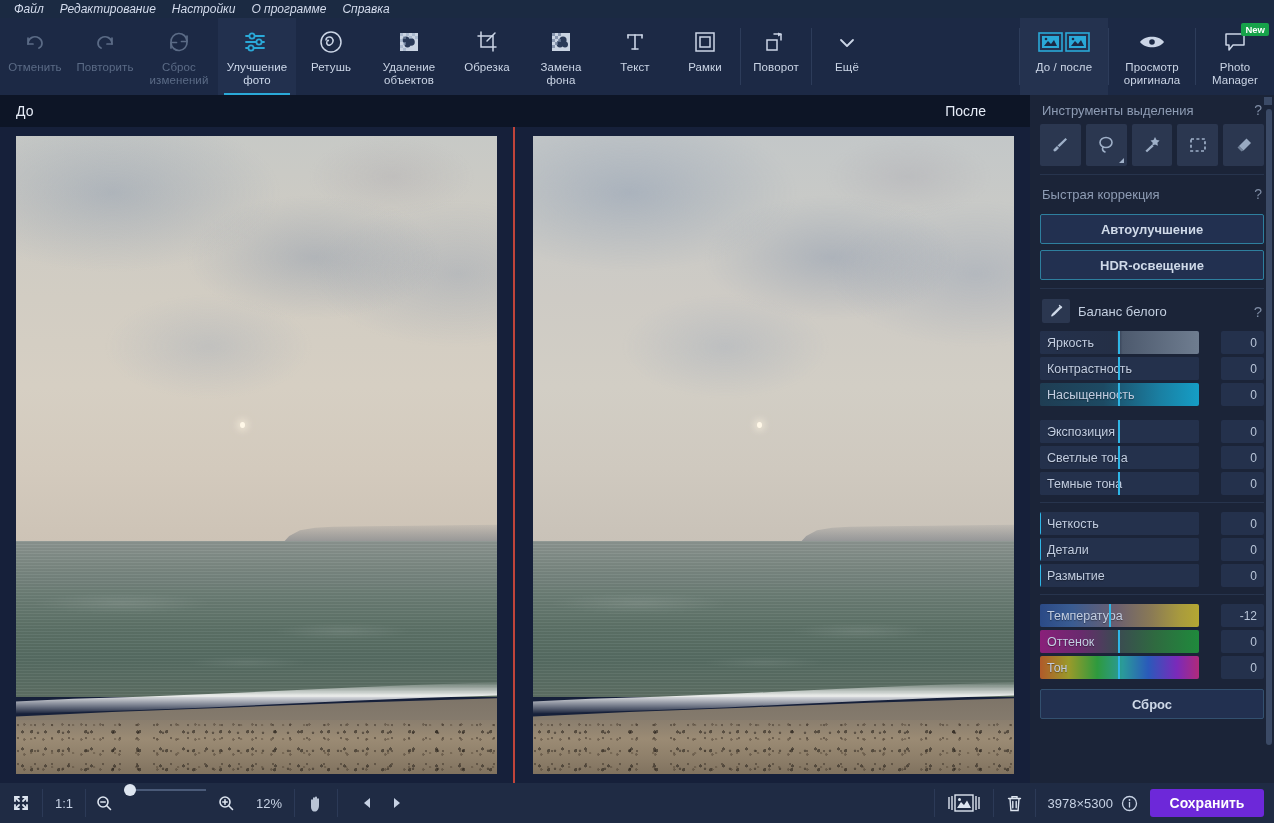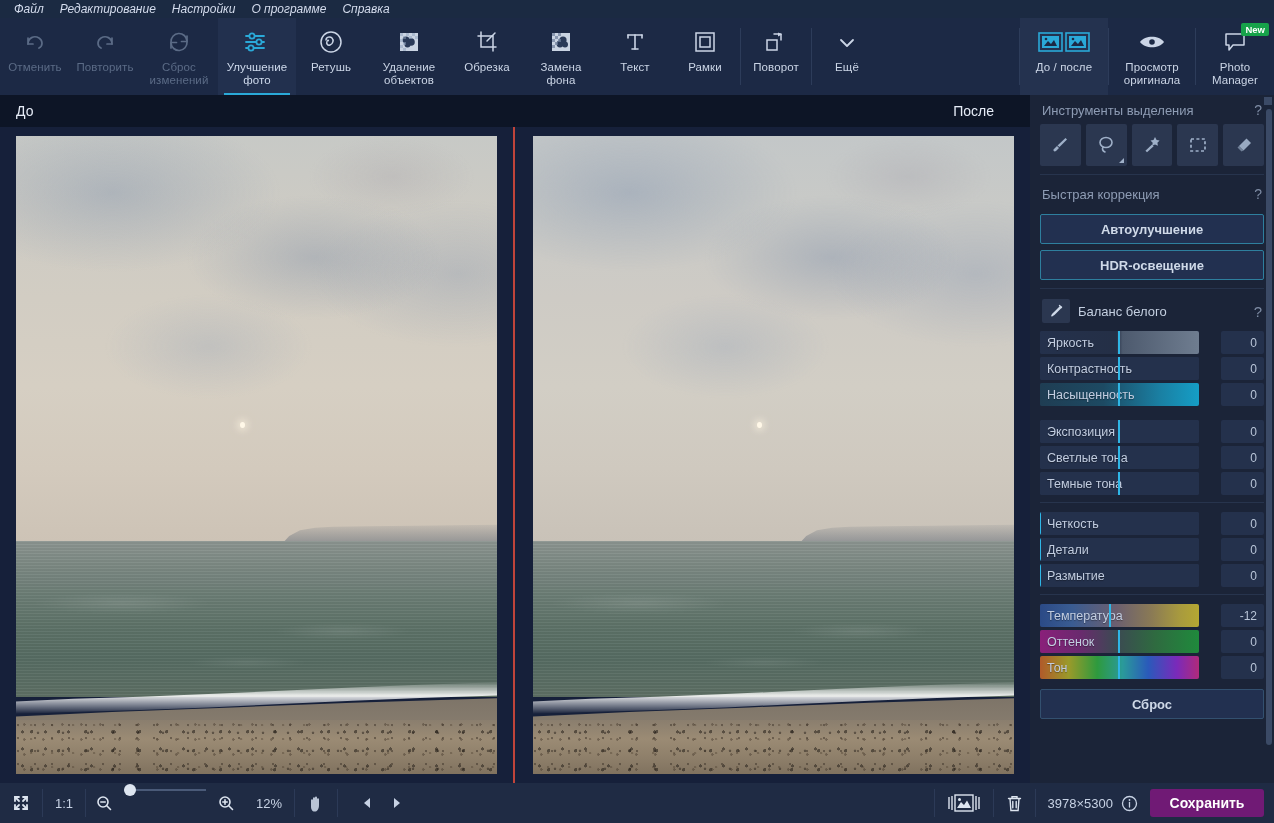--- a/index.html
+++ b/index.html
@@ -59,21 +59,21 @@
   .body { flex: 1 1 auto; display: flex; min-height: 0; }
   .canvas-wrap {
     width: 1030px; background: #86efac; display: flex; flex-direction: column;
     position: relative;
   }
   .ba-header {
     height: 32px; position: relative; display: flex; align-items: center;
     color: #e6ecf7; font-size: 14px; background: #0d1526;
   }
   .ba-header .ba-left { position: absolute; left: 16px; }
-  .ba-header .ba-right { position: absolute; right: 36px; }
+  .ba-header .ba-right { position: absolute; right: 44px; }
   .canvas {
     flex: 1 1 auto; position: relative; background: #16203a; overflow: hidden;
   }
   .pane { position: absolute; top: 9px; bottom: 9px; overflow: hidden; }
   .pane.before { left: 16px; width: 481px; }
   .pane.after { left: 533px; width: 481px; }
   .divider {
     position: absolute; top: 0; bottom: 0; left: 513px; width: 2px;
     background: #c0443a;
   }
@@ -232,21 +232,21 @@
     position: relative; width: 82px; height: 14px; display:flex; align-items:center;
     margin: 0 8px; cursor: pointer;
   }
   .zoom-slider .ztrack { position:absolute; left:0; right:0; height:2px; background:#4a5a78; }
   .zoom-slider .zknob {
     position:absolute; left:0px; width:12px; height:12px; border-radius:50%;
     background:#dde5f0;
   }
   .sb-spacer { flex: 1 1 auto; }
   .save-btn {
-    background: #701a75; color: #fff; font-size: 14px; font-weight: bold;
+    background: #6d28d9; color: #fff; font-size: 14px; font-weight: bold;
     width: 114px; height: 28px; border: none; border-radius: 3px; margin: 6px 10px 6px 0;
     cursor: pointer; font-family: "Liberation Sans", sans-serif;
   }
   svg { display:block; }
 </style>
 </head>
 <body>
 
 <div class="app">
 

